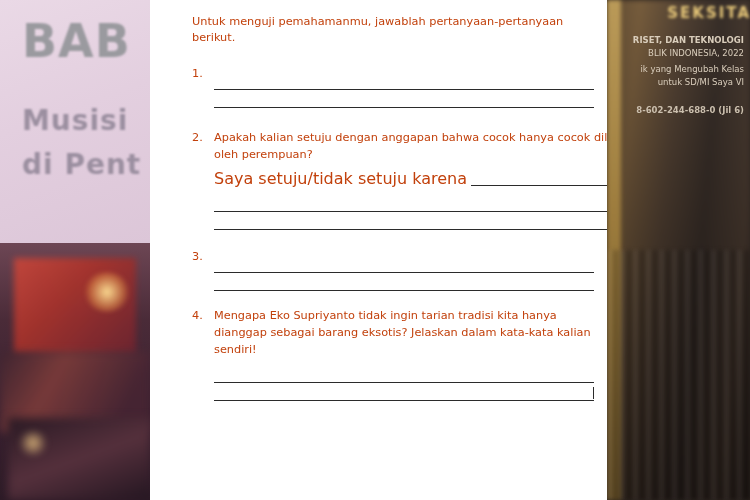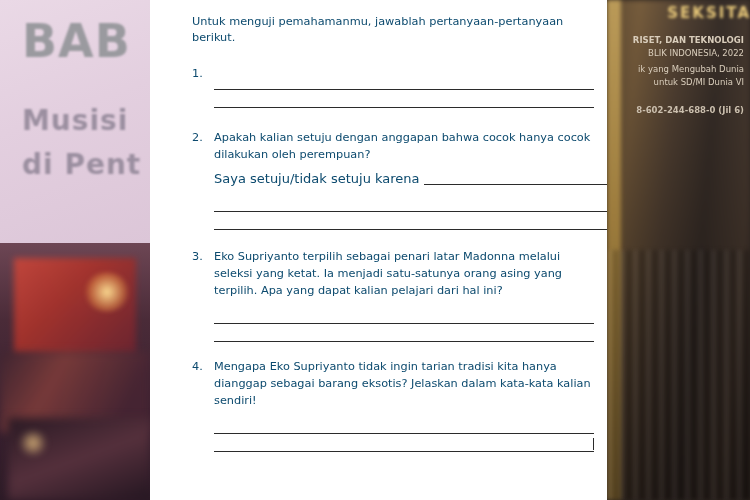--- a/index.html
+++ b/index.html
@@ -178,21 +178,21 @@
     width: 457px;
     height: 500px;
     background: #ffffff;
     overflow: hidden;
   }
   .doc-inner {
     position: absolute;
     left: 42px;
     top: 14px;
     width: 402px;
-    color: #0c4a6e;
+    color: #c2410c;
     font-family: "DejaVu Sans", sans-serif;
   }
   .intro {
     font-size: 11.3px;
     line-height: 16px;
     margin-bottom: 19px;
   }
   .q {
     display: flex;
     margin-bottom: 0;
@@ -212,21 +212,21 @@
   }
   .answer-lines {
     margin-top: 7px;
   }
   .aline {
     height: 17px;
     border-bottom: 1px solid #2b2b2b;
     margin-bottom: 0px;
   }
   .inline-answer {
-    font-size: 13px;
+    font-size: 16px;
     line-height: 17px;
     margin-top: 7px;
     white-space: nowrap;
     text-align: right;
   }
   .inline-answer .rule {
     display: inline-block;
     width: 198px;
     border-bottom: 1px solid #2b2b2b;
     height: 12px;
@@ -264,22 +264,22 @@
     <div class="lp-title lp-sub2">di Pent</div>
   </div>
 
   <div class="right-panel">
     <div class="rp-img"></div>
     <div class="rp-strip"></div>
     <div class="rp-bars"></div>
     <div class="rp-head">SEKSITA</div>
     <div class="rp-line rp-l1">RISET, DAN TEKNOLOGI</div>
     <div class="rp-line rp-l2">BLIK INDONESIA, 2022</div>
-    <div class="rp-line rp-l3">ik yang Mengubah Dunia</div>
-    <div class="rp-line rp-l4">untuk SD/MI Dunia VI</div>
+    <div class="rp-line rp-l3">ik yang Mengubah Kelas</div>
+    <div class="rp-line rp-l4">untuk SD/MI Saya VI</div>
     <div class="rp-line rp-l6">8-602-244-688-0 (Jil 6)</div>
   </div>
 
   <div class="doc">
     <div class="doc-inner">
 
       <div class="intro">Untuk menguji pemahamanmu, jawablah pertanyaan-pertanyaan berikut.</div>
 
       <div class="q">
         <div class="q-num">1.</div>
@@ -305,21 +305,20 @@
             <div class="aline"></div>
           </div>
         </div>
       </div>
 
       <div class="gap-17"></div>
 
       <div class="q">
         <div class="q-num">3.</div>
         <div class="q-body">
-          <div class="q-text">Eko Supriyanto terpilih sebagai penari latar Madonna melalui seleksi yang ketat. Ia menjadi satu-satunya orang asing yang terpilih. Apa yang dapat kalian pelajari dari hal ini?</div>
           <div class="answer-lines">
             <div class="aline"></div>
             <div class="aline"></div>
           </div>
         </div>
       </div>
 
       <div class="gap-15"></div>
 
       <div class="q q4-wrap">

